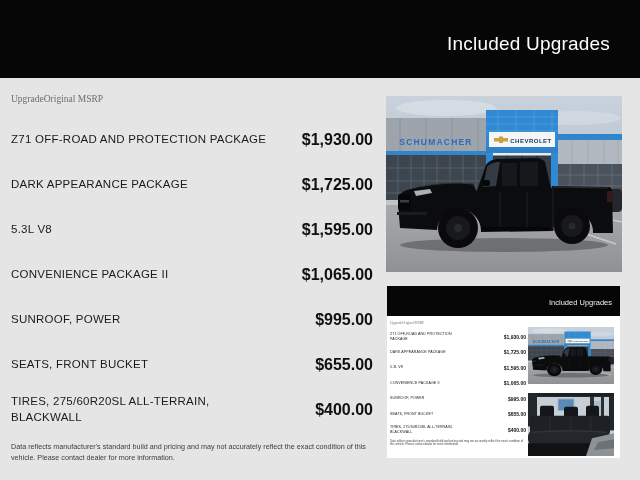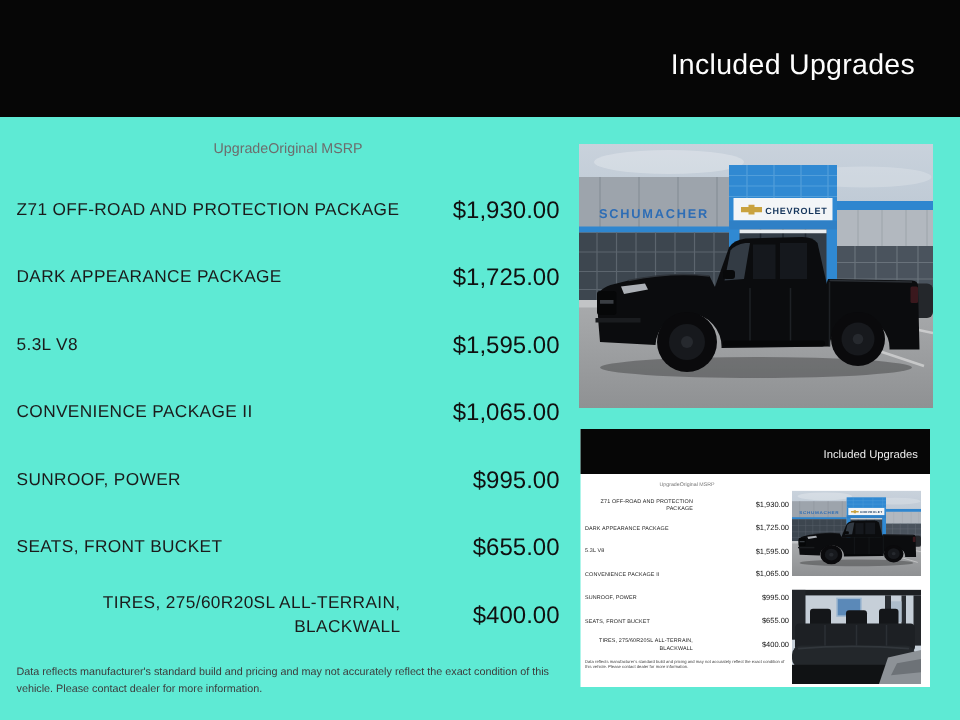--- a/index.html
+++ b/index.html
@@ -1,32 +1,32 @@
 <!DOCTYPE html>
 <html><head>
 <meta charset="utf-8">
 <style>
   html,body{margin:0;padding:0;background:#fff;}
-  .slide{position:relative;width:640px;height:480px;background:#5eead4;overflow:hidden;
+  .slide{position:relative;width:640px;height:480px;background:#e5e5e5;overflow:hidden;
          font-family:"Liberation Sans",sans-serif;}
 
   
   .topbar{position:absolute;left:0;top:0;width:640px;height:78px;background:#060606;
           display:flex;align-items:center;justify-content:flex-end;
           padding-right:30px;box-sizing:border-box;}
   .topbar .title{color:#fdfdfd;font-size:19px;letter-spacing:.2px;padding-top:10px;}
 
   
   .table-main{position:absolute;left:11px;top:94px;width:362px;}
-  .thead{display:flex;justify-content:center;color:#6d6d6d;font-size:9.5px;
-         margin-bottom:13px;}
-  .row{display:flex;justify-content:space-between;align-items:center;height:45px;text-align:right;}
+  .thead{display:flex;justify-content:flex-start;color:#6d6d6d;font-size:9.5px;
+         margin-bottom:13px;font-family:Liberation Serif, serif;}
+  .row{display:flex;justify-content:space-between;align-items:center;height:45px;}
   .row .cell-name{font-size:11.5px;color:#1b1b1b;max-width:256px;line-height:1.35;
                   letter-spacing:.25px;}
-  .row .cell-price{font-size:16px;font-weight:normal;color:#101010;white-space:nowrap;}
+  .row .cell-price{font-size:16px;font-weight:bold;color:#101010;white-space:nowrap;}
   .disclaimer{margin-top:9px;font-size:7.2px;color:#3c3c3c;
               line-height:1.55;max-width:362px;}
 
   
   .photo-main{position:absolute;left:386px;top:96px;width:236px;height:176px;display:block;}
 
   
   .thumb{position:absolute;left:387px;top:286px;width:233px;height:172px;background:#fff;}
   .thumb-bar{height:30px;background:#060606;display:flex;align-items:center;
              justify-content:flex-end;padding-right:8px;box-sizing:border-box;}

